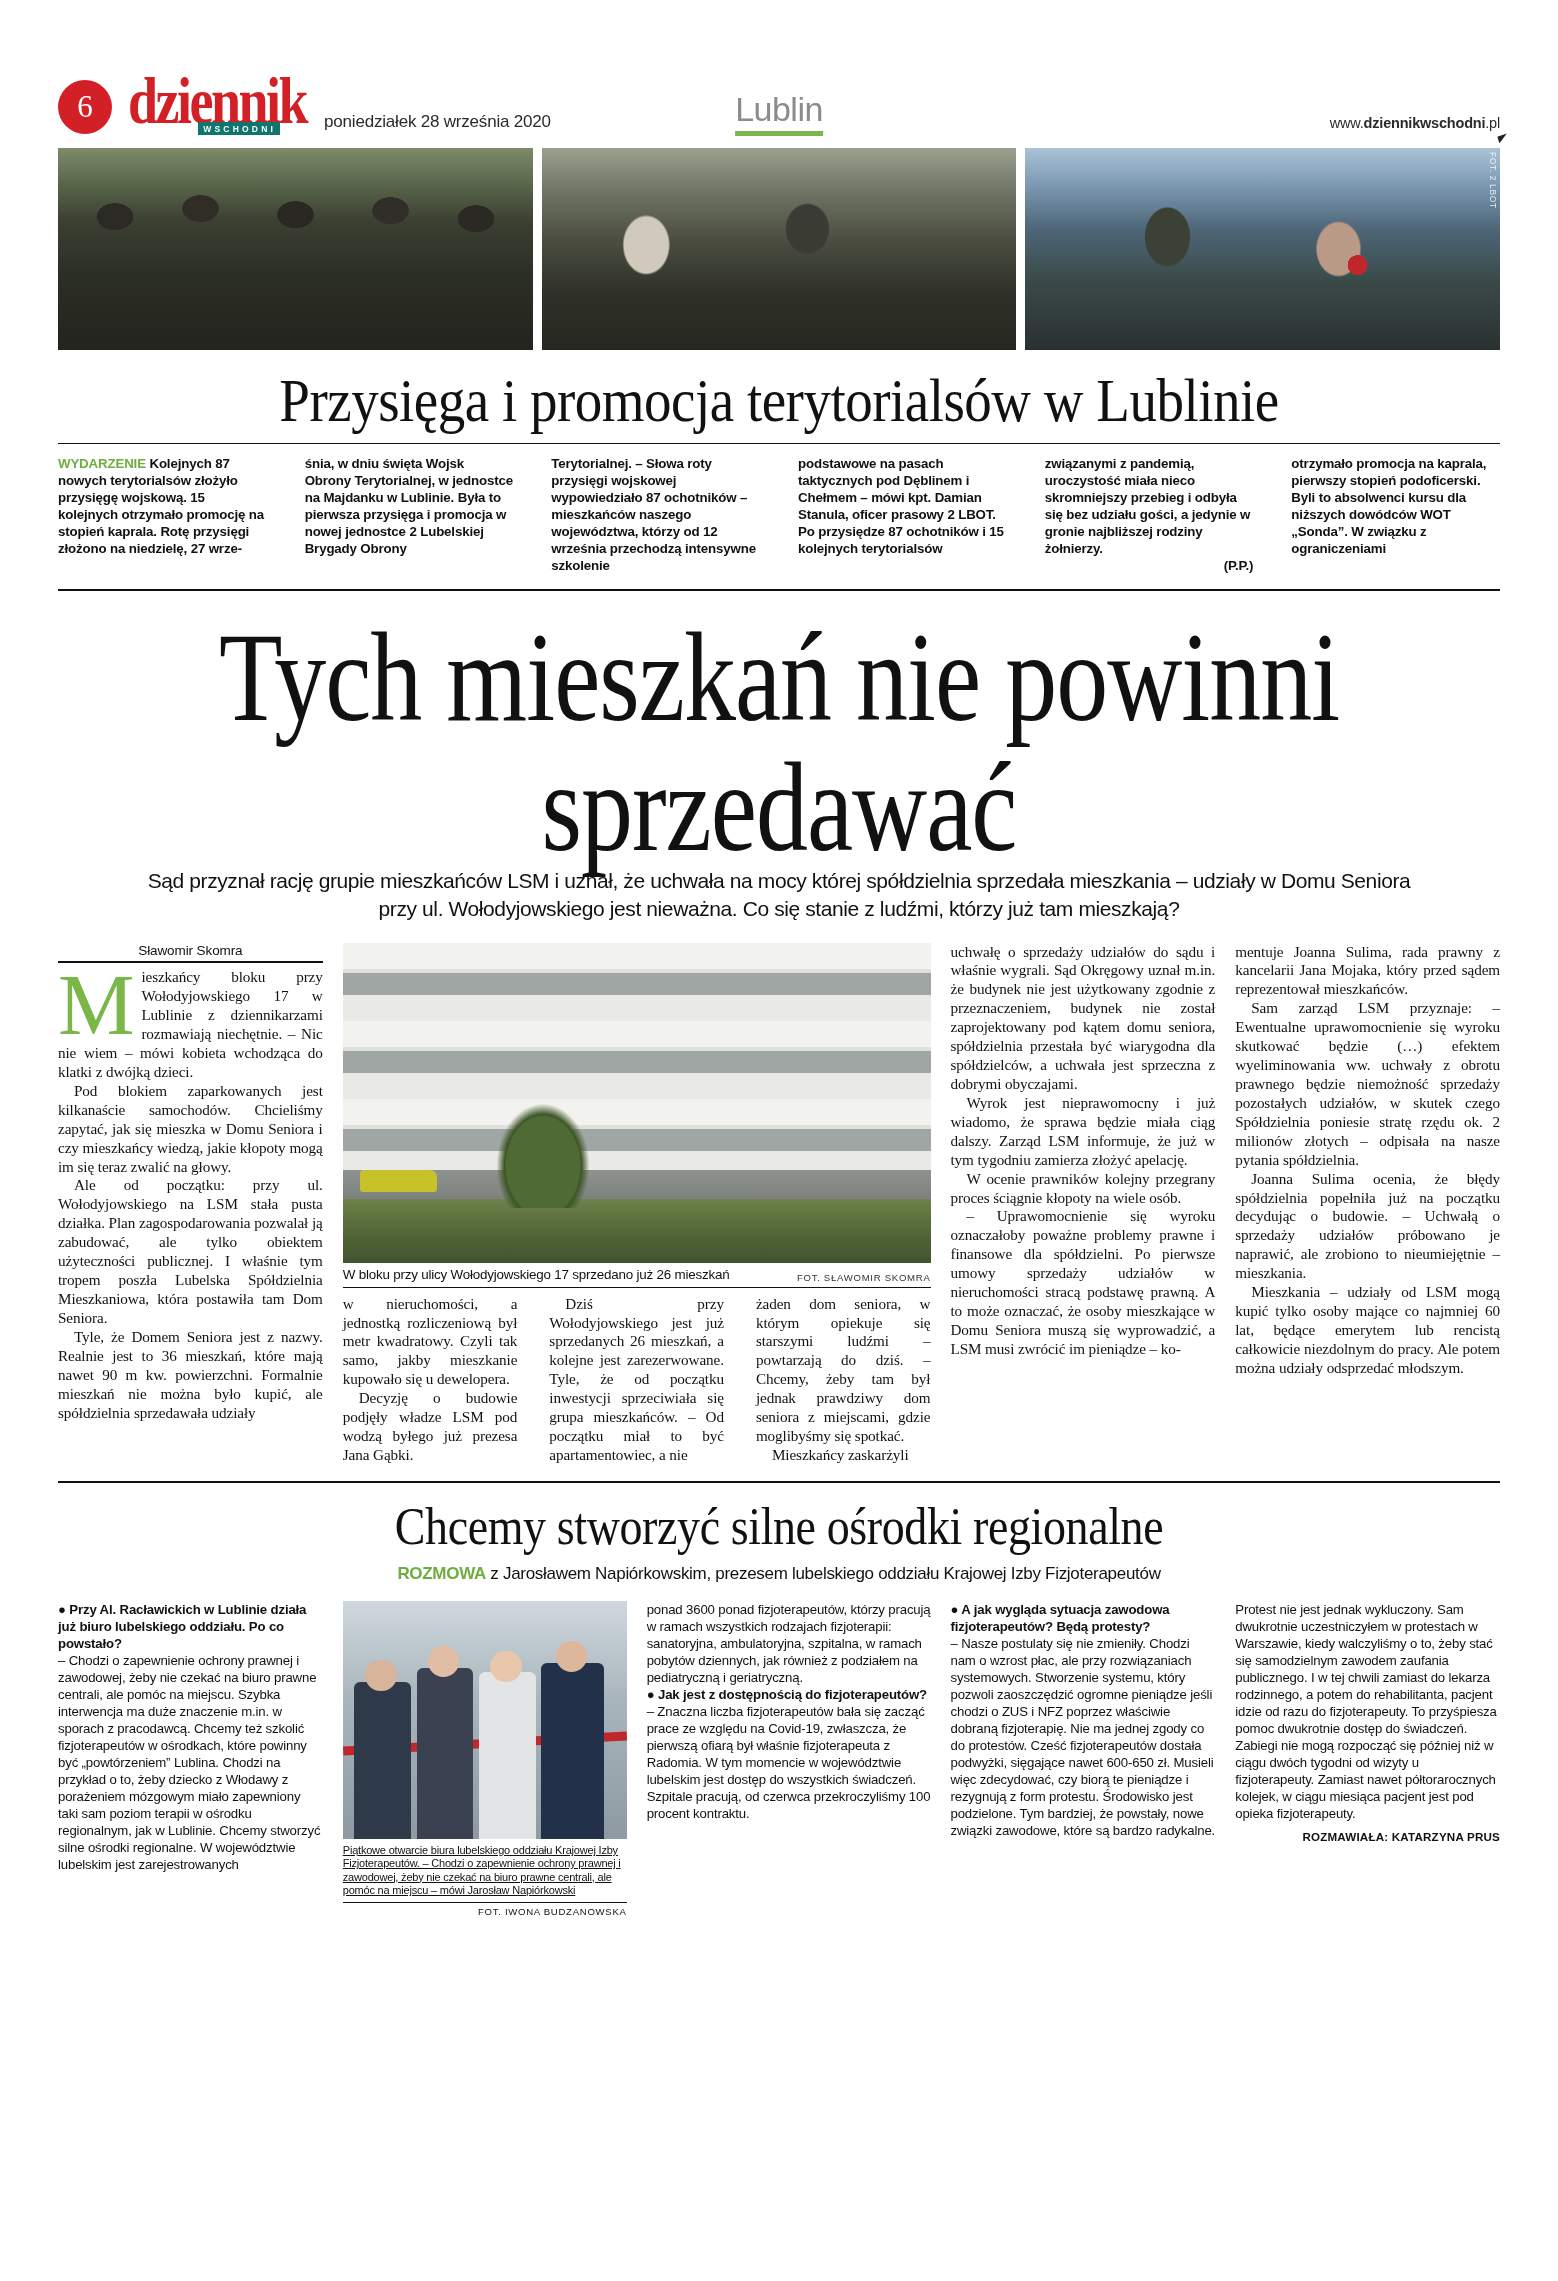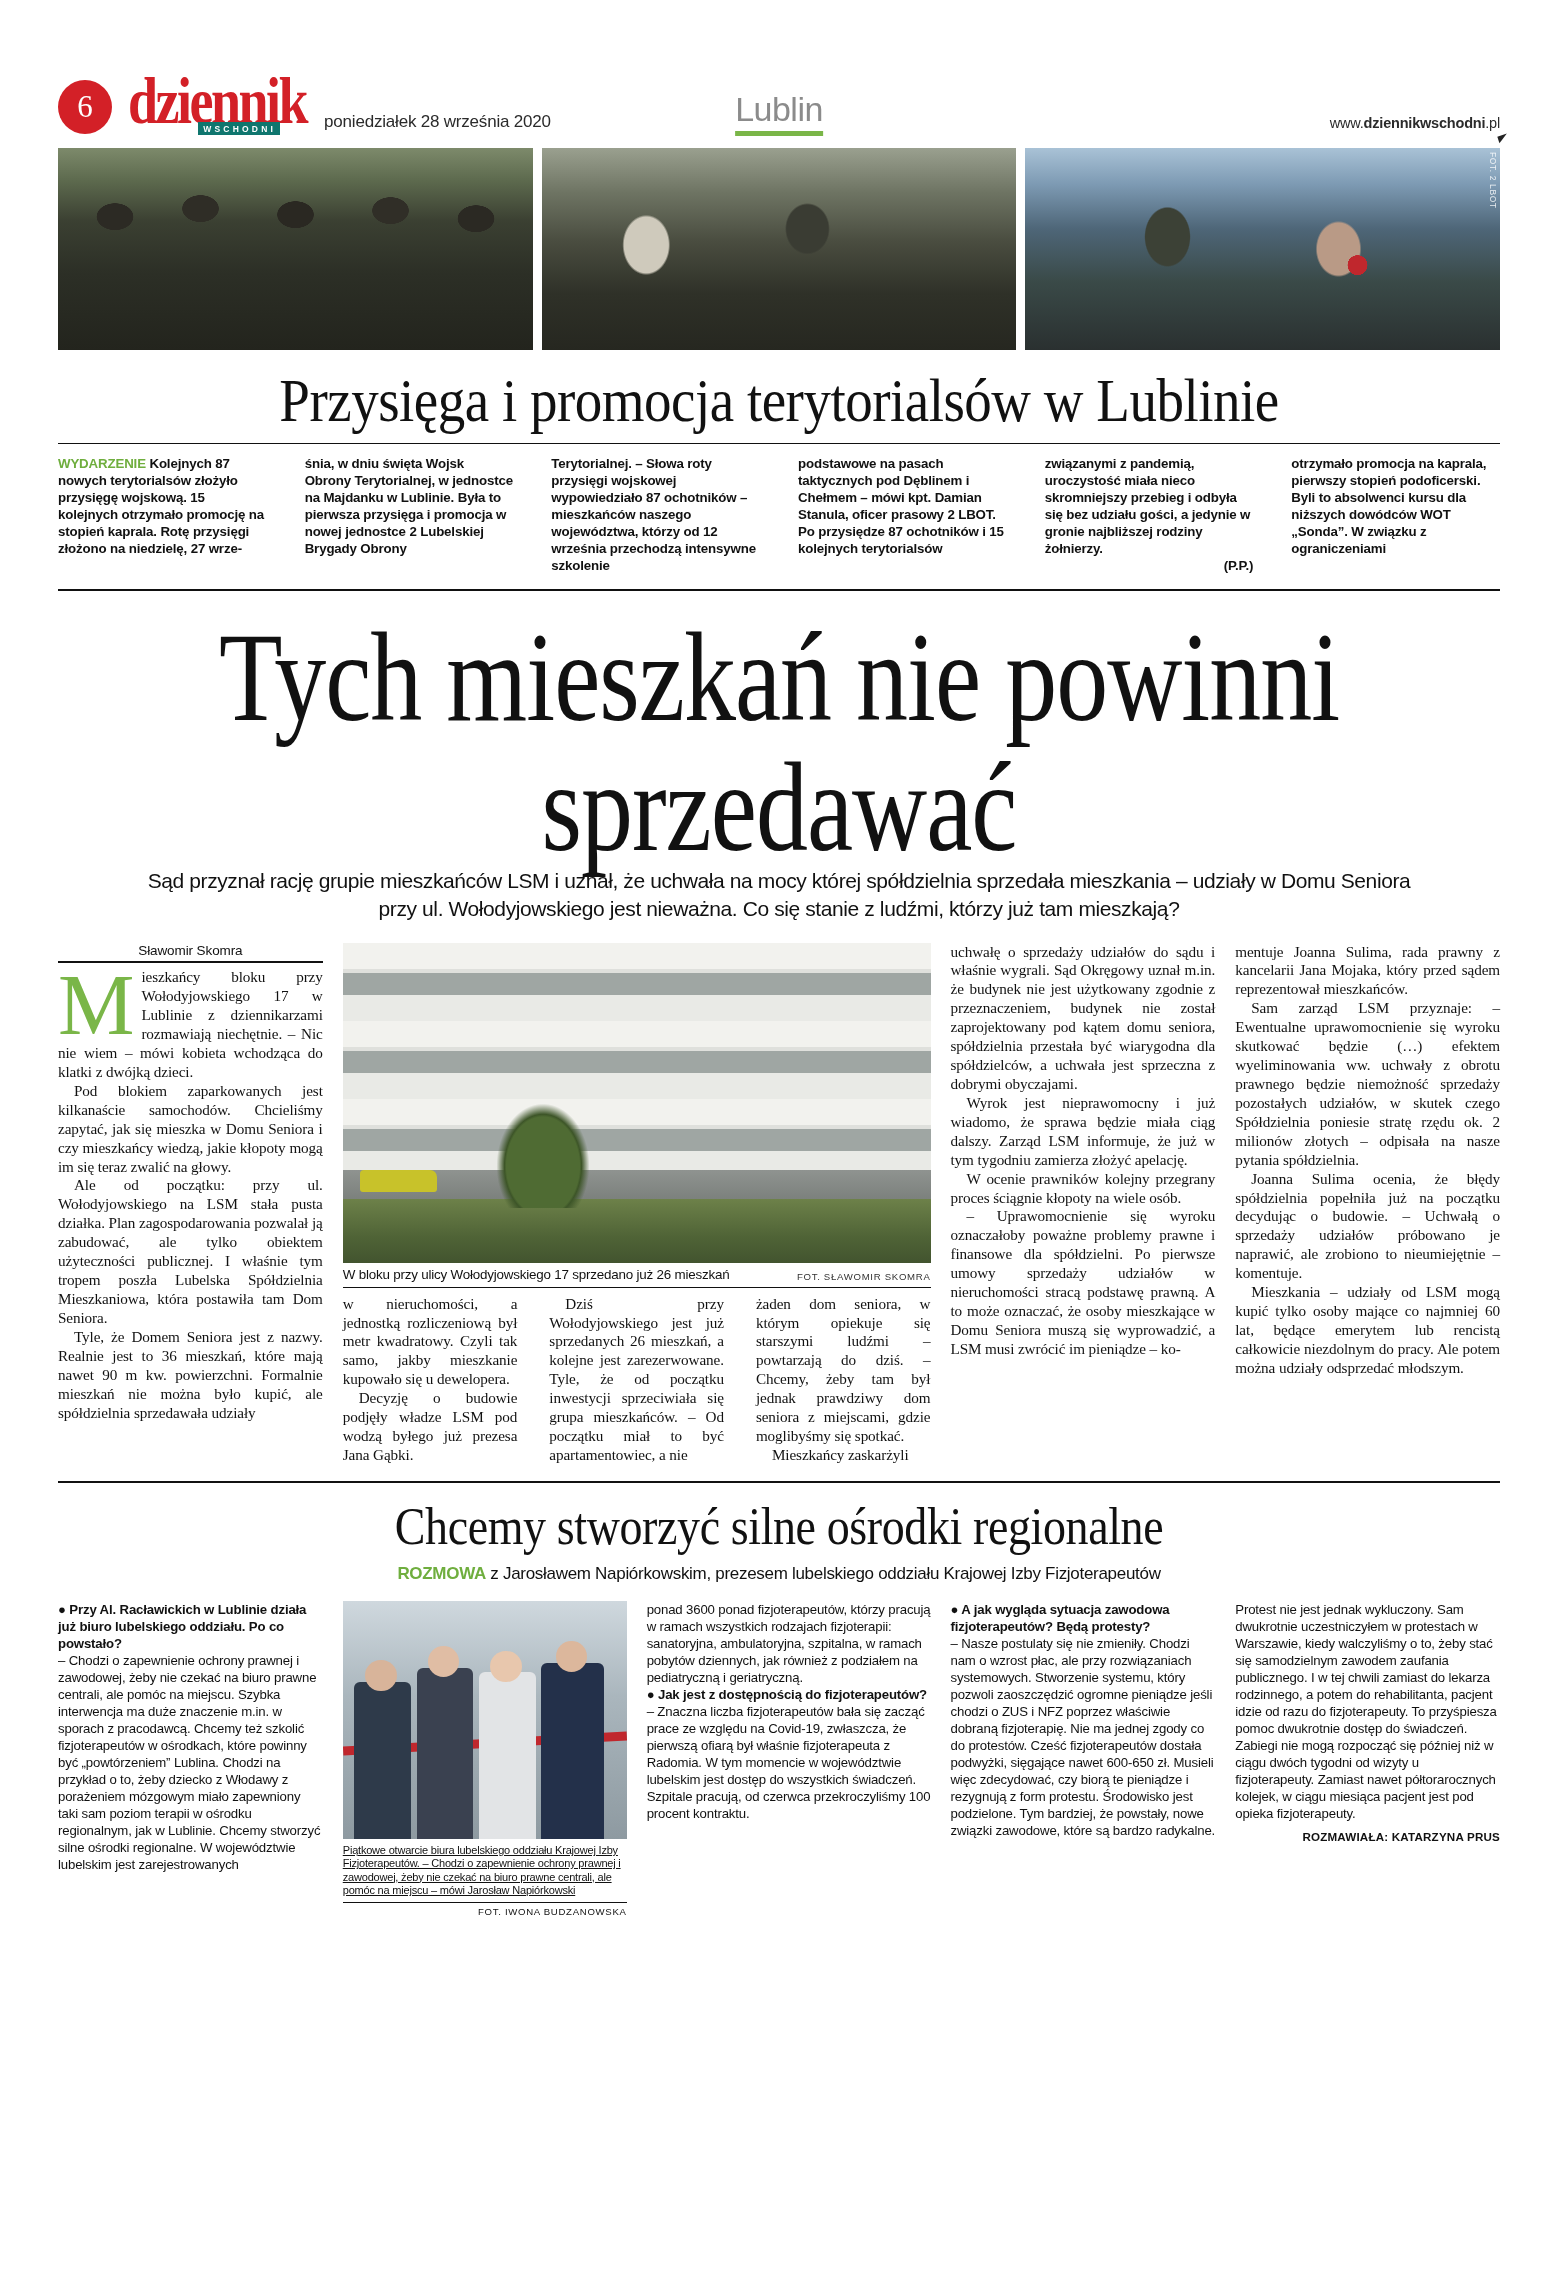--- a/index.html
+++ b/index.html
@@ -97,21 +97,21 @@
        repeating-linear-gradient(180deg,#f2f2ee 0 26px,#dfe0dc 26px 30px,#9fa6a3 30px 52px,#e9eae6 52px 78px),
        linear-gradient(90deg,#f4f4f0 0 10%,#e9eae5 10% 100%);}
   .photo-main .grass{position:absolute;left:0;right:0;bottom:0;height:20%;
      background:linear-gradient(180deg,#6d8149 0%,#4f6336 60%,#42542f 100%);}
   .photo-main .road{position:absolute;left:0;right:0;bottom:20%;height:9%;
      background:linear-gradient(180deg,#8f9390 0%,#7c817d 100%);}
   .photo-main .car{position:absolute;left:3%;bottom:22%;width:13%;height:7%;
      background:#c8c22a;border-radius:4px 7px 3px 3px;}
   .photo-main .tree{position:absolute;left:26%;bottom:17%;width:16%;height:33%;
      background:radial-gradient(ellipse at 50% 60%,#4f6b33 0 55%,#3d5528 58%,transparent 70%);}
-  .cap-row{display:flex;align-items:center;justify-content:space-between;gap:10px;
+  .cap-row{display:flex;align-items:flex-end;justify-content:space-between;gap:10px;
      border-bottom:1.4px solid #111;padding:4px 0 4px;}
   .cap-text{font-size:13.4px;line-height:1.2;letter-spacing:-0.2px;}
   .cap-credit{font-size:9.6px;letter-spacing:0.7px;color:#333;white-space:nowrap;padding-top:3px;}
   .sub-cols{display:flex;gap:32px;margin-top:7px;}
   .sub-cols .col{flex:1 1 0;}
 
   
   .rule-thick2{border-top:2.5px solid #111;margin-top:16px;}
   .h3{font-family:"Liberation Serif",serif;font-weight:400;font-size:46px;text-align:center;
       margin:12px 0 0;letter-spacing:-0.4px;transform:scaleY(1.16);transform-origin:center top;}
@@ -239,21 +239,21 @@
     <div class="col col-serif">
       <p class="noind">uchwałę o sprzedaży udziałów do sądu i właśnie wygrali. Sąd Okręgowy uznał m.in. że budynek nie jest użytkowany zgodnie z przeznaczeniem, budynek nie został zaprojektowany pod kątem domu seniora, spółdzielnia przestała być wiarygodna dla spółdzielców, a uchwała jest sprzeczna z dobrymi obyczajami.</p>
       <p>Wyrok jest nieprawomocny i już wiadomo, że sprawa będzie miała ciąg dalszy. Zarząd LSM informuje, że już w tym tygodniu zamierza złożyć apelację.</p>
       <p>W ocenie prawników kolejny przegrany proces ściągnie kłopoty na wiele osób.</p>
       <p>– Uprawomocnienie się wyroku oznaczałoby poważne problemy prawne i finansowe dla spółdzielni. Po pierwsze umowy sprzedaży udziałów w nieruchomości stracą podstawę prawną. A to może oznaczać, że osoby mieszkające w Domu Seniora muszą się wyprowadzić, a LSM musi zwrócić im pieniądze – ko-</p>
     </div>
 
     <div class="col col-serif">
       <p class="noind">mentuje Joanna Sulima, rada prawny z kancelarii Jana Mojaka, który przed sądem reprezentował mieszkańców.</p>
       <p>Sam zarząd LSM przyznaje: – Ewentualne uprawomocnienie się wyroku skutkować będzie (…) efektem wyeliminowania ww. uchwały z obrotu prawnego będzie niemożność sprzedaży pozostałych udziałów, w skutek czego Spółdzielnia poniesie stratę rzędu ok. 2 milionów złotych – odpisała na nasze pytania spółdzielnia.</p>
-      <p>Joanna Sulima ocenia, że błędy spółdzielnia popełniła już na początku decydując o budowie. – Uchwałą o sprzedaży udziałów próbowano je naprawić, ale zrobiono to nieumiejętnie – komentuje.</p>
+      <p>Joanna Sulima ocenia, że błędy spółdzielnia popełniła już na początku decydując o budowie. – Uchwałą o sprzedaży udziałów próbowano je naprawić, ale zrobiono to nieumiejętnie – mieszkania.</p>
       <p>Mieszkania – udziały od LSM mogą kupić tylko osoby mające co najmniej 60 lat, będące emerytem lub rencistą całkowicie niezdolnym do pracy. Ale potem można udziały odsprzedać młodszym.</p>
     </div>
   </div>
 
   <div class="rule-thick2"></div>
 
   <h1 class="h3">Chcemy stworzyć silne ośrodki regionalne</h1>
   <p class="h3-lead"><span class="kick2">ROZMOWA</span><span> z Jarosławem Napiórkowskim, prezesem lubelskiego oddziału Krajowej Izby Fizjoterapeutów</span></p>
 
   <div class="a3-grid">

